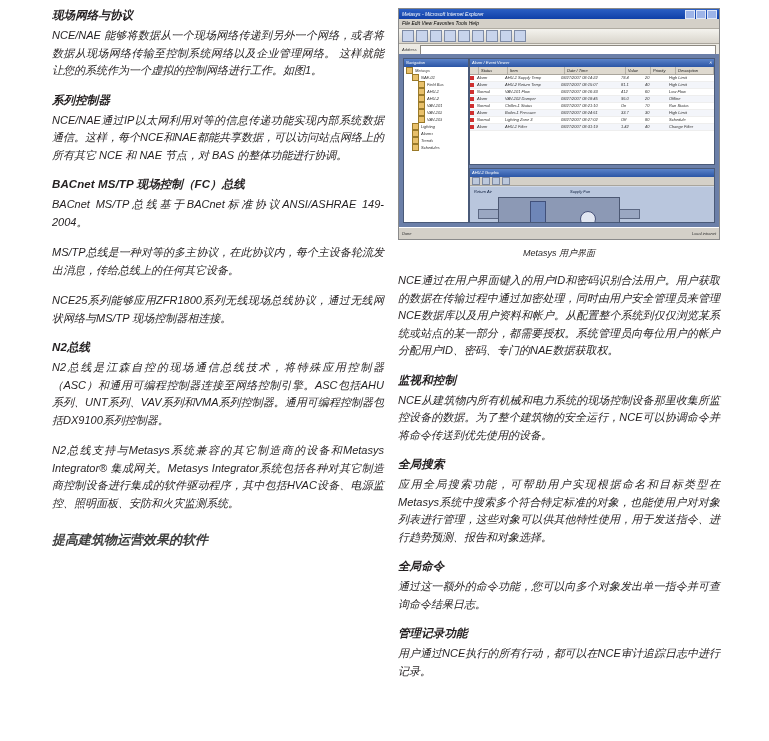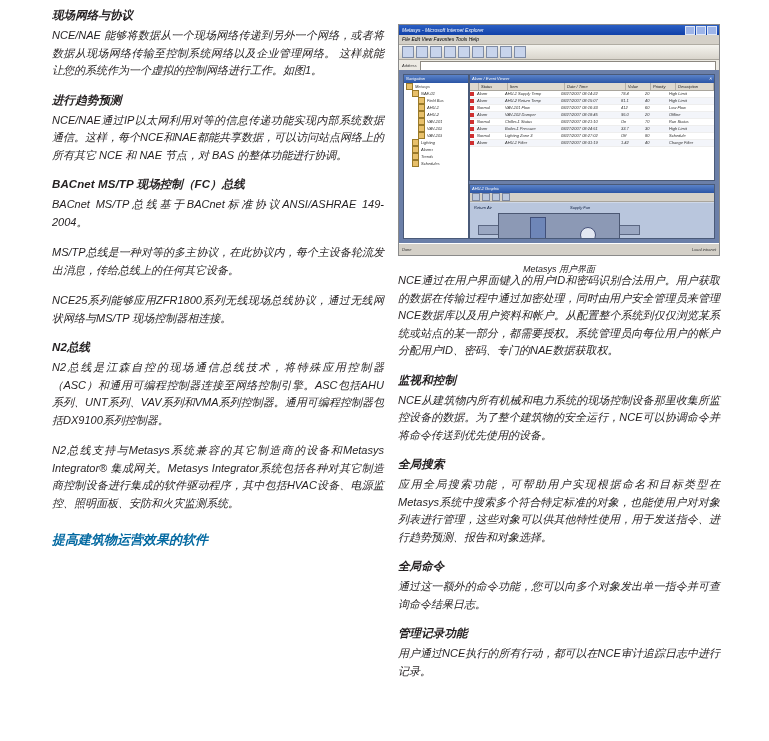--- a/index.html
+++ b/index.html
@@ -40,32 +40,32 @@
   p.body {
     font-size: 11px;
     line-height: 17.5px;
     margin: 0 0 13px 0;
     text-align: justify;
     color: #231f20;
   }
   .block { margin-bottom: 4px; }
   .gap-sm { height: 6px; }
   .blue-head {
-    color: #0369a1;
+    color: #404040;
     font-size: 13px;
     font-weight: bold;
     margin: 0;
     line-height: 18px;
   }
 
   
   .figure {
     position: absolute;
     left: 398px;
-    top: 24px;
+    top: 8px;
     width: 322px;
   }
   .shot {
     width: 322px;
     height: 232px;
     border: 1px solid #8a8a8a;
     background: #d4d0c8;
     position: relative;
     overflow: hidden;
     box-sizing: border-box;
@@ -291,21 +291,21 @@
 <div class="page">
 
   <div class="col-left">
 
     <div class="block">
       <h3 class="sec-title">现场网络与协议</h3>
       <p class="body">NCE/NAE 能够将数据从一个现场网络传递到另外一个网络，或者将数据从现场网络传输至控制系统网络以及企业管理网络。 这样就能让您的系统作为一个虚拟的控制网络进行工作。如图1。</p>
     </div>
 
     <div class="block">
-      <h3 class="sec-title">进行趋势预测</h3>
+      <h3 class="sec-title">系列控制器</h3>
       <p class="body">NCE/NAE通过IP以太网利用对等的信息传递功能实现内部系统数据通信。这样，每个NCE和NAE都能共享数据，可以访问站点网络上的所有其它 NCE 和 NAE 节点，对 BAS 的整体功能进行协调。</p>
     </div>
 
     <div class="block">
       <h3 class="sec-title">BACnet MS/TP 现场控制（FC）总线</h3>
       <p class="body">BACnet MS/TP总线基于BACnet标准协议ANSI/ASHRAE 149-2004。</p>
       <p class="body">MS/TP总线是一种对等的多主协议，在此协议内，每个主设备轮流发出消息，传给总线上的任何其它设备。</p>
       <p class="body">NCE25系列能够应用ZFR1800系列无线现场总线协议，通过无线网状网络与MS/TP 现场控制器相连接。</p>
     </div>
 

